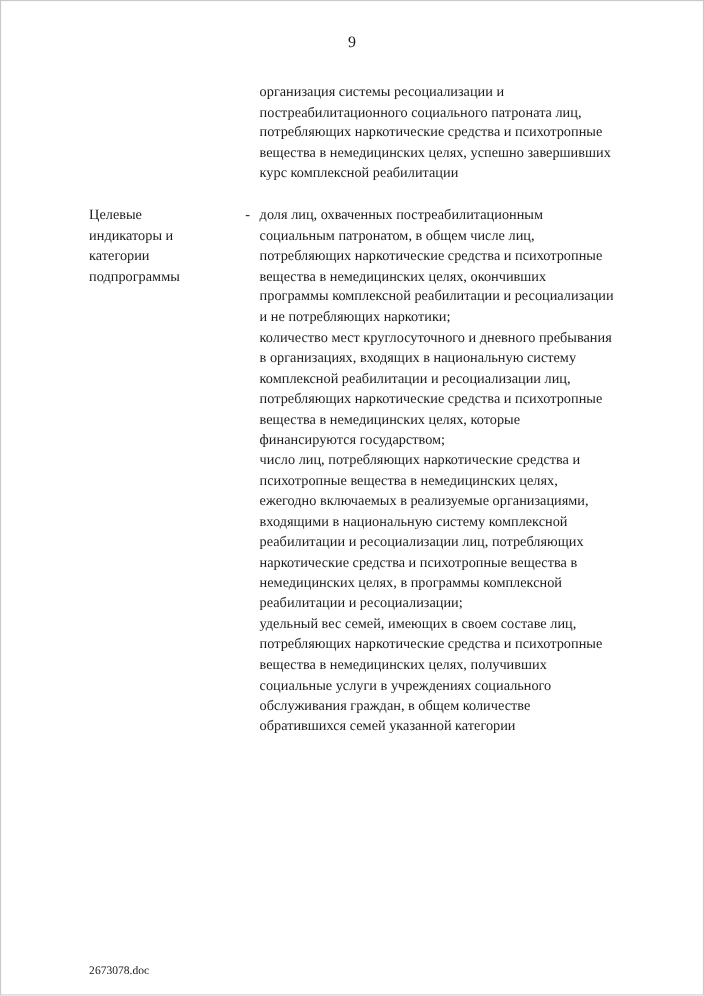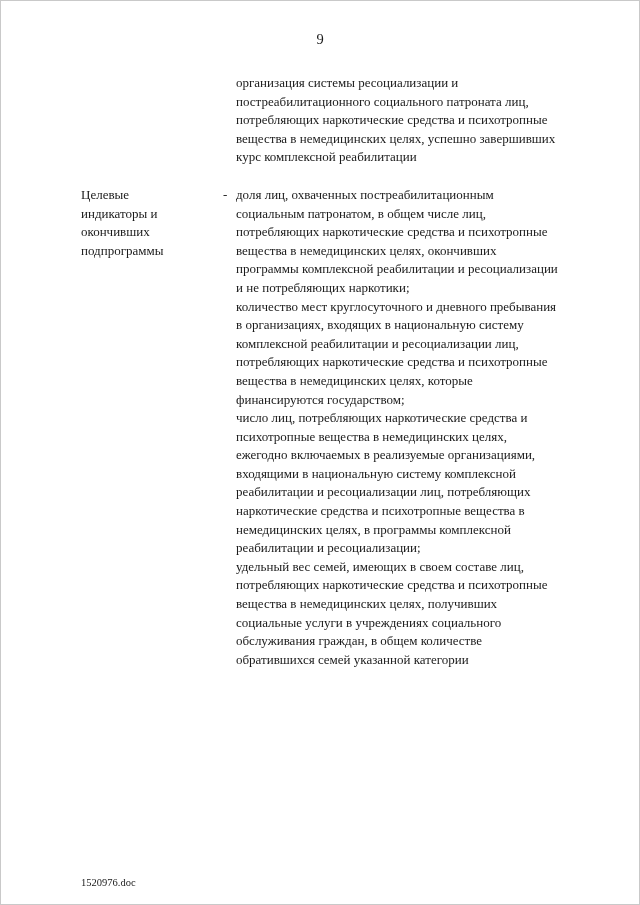--- a/index.html
+++ b/index.html
@@ -73,26 +73,26 @@
 
     <div class="row">
       <div class="label-col"></div>
       <div class="dash-col"></div>
       <div class="text-col">
         <p>организация системы ресоциализации и постреабилитационного социального патроната лиц, потребляющих наркотические средства и психотропные вещества в немедицинских целях, успешно завершивших курс комплексной реабилитации</p>
       </div>
     </div>
 
     <div class="row section-gap">
-      <div class="label-col">Целевые индикаторы и окончивших подпрограммы</div>
+      <div class="label-col">Целевые индикаторы и категории подпрограммы</div>
       <div class="dash-col">-</div>
       <div class="text-col">
         <p>доля лиц, охваченных постреабилитационным социальным патронатом, в общем числе лиц, потребляющих наркотические средства и психотропные вещества в немедицинских целях, окончивших программы комплексной реабилитации и ресоциализации и не потребляющих наркотики;</p>
         <p>количество мест круглосуточного и дневного пребывания в организациях, входящих в национальную систему комплексной реабилитации и ресоциализации лиц, потребляющих наркотические средства и психотропные вещества в немедицинских целях, которые финансируются государством;</p>
         <p>число лиц, потребляющих наркотические средства и психотропные вещества в немедицинских целях, ежегодно включаемых в реализуемые организациями, входящими в национальную систему комплексной реабилитации и ресоциализации лиц, потребляющих наркотические средства и психотропные вещества в немедицинских целях, в программы комплексной реабилитации и ресоциализации;</p>
         <p>удельный вес семей, имеющих в своем составе лиц, потребляющих наркотические средства и психотропные вещества в немедицинских целях, получивших социальные услуги в учреждениях социального обслуживания граждан, в общем количестве обратившихся семей указанной категории</p>
       </div>
     </div>
 
   </div>
 
-  <div class="footer">1520976.doc</div>
+  <div class="footer">2673078.doc</div>
 </div>
 
 </body></html>

